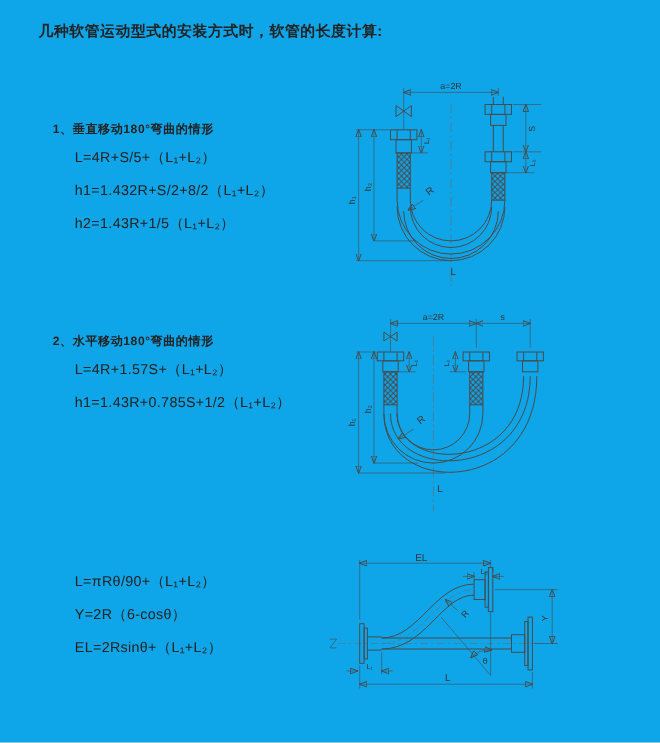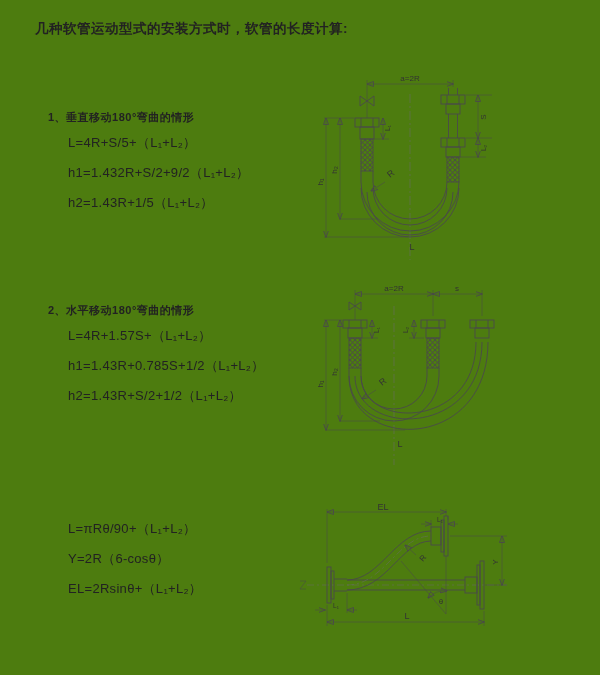--- a/index.html
+++ b/index.html
@@ -1,16 +1,16 @@
 <!DOCTYPE html>
 <html><head>
 <meta charset="utf-8">
 <style>
   html,body{margin:0;padding:0;background:#e8e8e8;}
-  .page{position:relative;width:600px;height:675px;background:#4d7c0f;
+  .page{position:relative;width:600px;height:675px;background:#0ea5e9;
         font-family:"Liberation Sans","DejaVu Sans",sans-serif;color:#222;overflow:hidden;}
   .doc-title{position:absolute;left:35px;top:20px;font-size:13.5px;font-weight:bold;letter-spacing:.5px;}
   .section{position:absolute;left:48px;width:270px;}
   .sec1{top:110px}.sec2{top:303px}.sec3{top:520px}
   .sec-heading{font-size:11px;font-weight:bold;margin:0 0 9px 0;letter-spacing:.5px;}
   .formula{font-size:13px;font-weight:500;margin:0 0 12px 20px;letter-spacing:.3px;}
   .dwg{position:absolute;}
   .dwg1{left:310px;top:70px}.dwg2{left:310px;top:280px}.dwg3{left:295px;top:500px}
   .dwg line,.dwg path,.dwg rect{stroke:#4a4a4a;stroke-width:.9;fill:none;}
   .dwg .ext{stroke-width:.55;}
@@ -24,29 +24,28 @@
 </head>
 <body>
 
 <div class="page">
 
   <div class="doc-title">几种软管运动型式的安装方式时，软管的长度计算:</div>
 
   <div class="section sec1">
     <p class="sec-heading">1、垂直移动180°弯曲的情形</p>
     <p class="formula">L=4R+S/5+（L₁+L₂）</p>
-    <p class="formula">h1=1.432R+S/2+9/2（L₁+L₂）</p>
+    <p class="formula">h1=1.432R+S/2+8/2（L₁+L₂）</p>
     <p class="formula">h2=1.43R+1/5（L₁+L₂）</p>
   </div>
 
   <div class="section sec2">
     <p class="sec-heading">2、水平移动180°弯曲的情形</p>
     <p class="formula">L=4R+1.57S+（L₁+L₂）</p>
     <p class="formula">h1=1.43R+0.785S+1/2（L₁+L₂）</p>
-    <p class="formula">h2=1.43R+S/2+1/2（L₁+L₂）</p>
   </div>
 
   <div class="section sec3">
     <p class="formula">L=πRθ/90+（L₁+L₂）</p>
     <p class="formula">Y=2R（6-cosθ）</p>
     <p class="formula">EL=2Rsinθ+（L₁+L₂）</p>
   </div>
 
   <svg class="dwg dwg1" width="290" height="200" viewBox="0 0 290 200">
     <defs>

